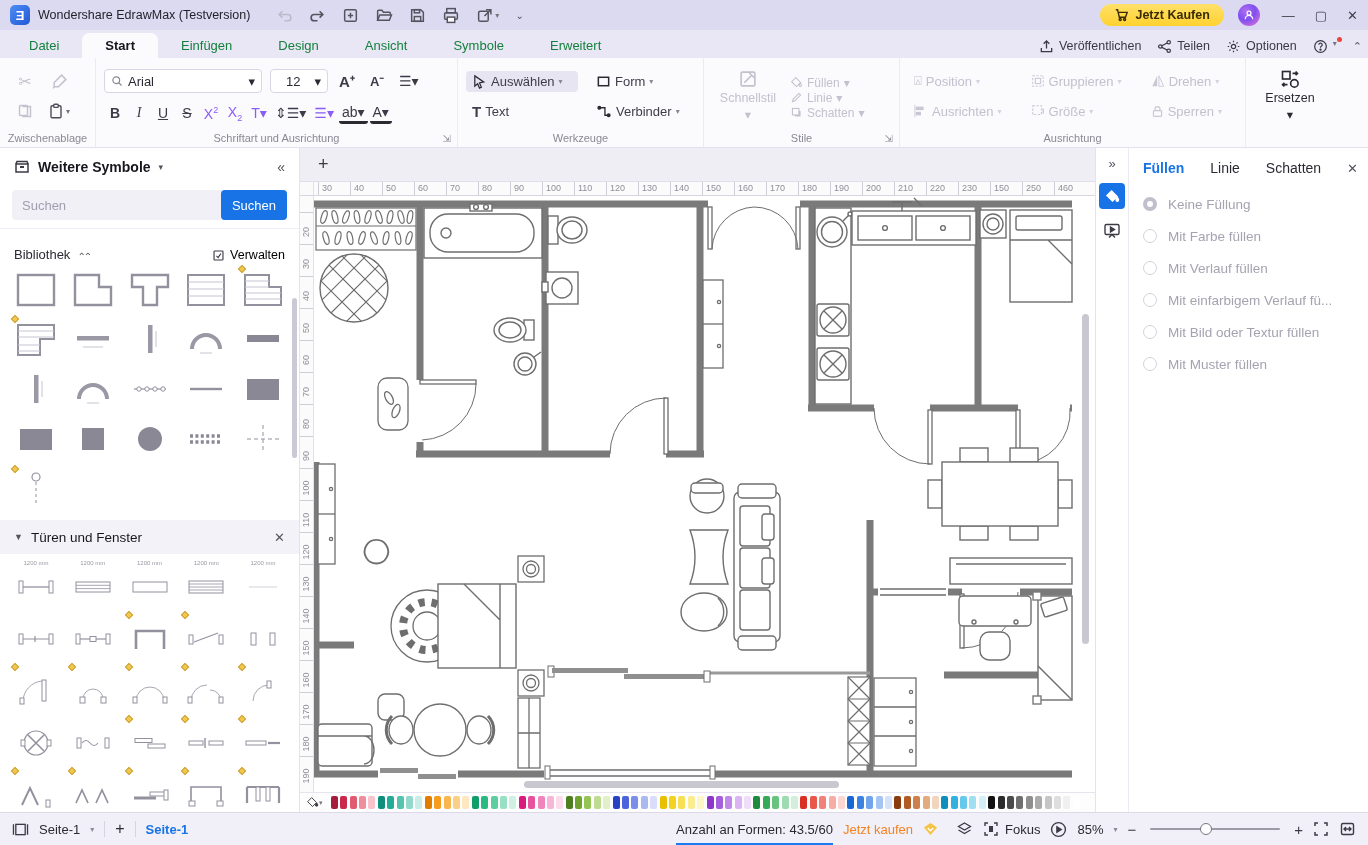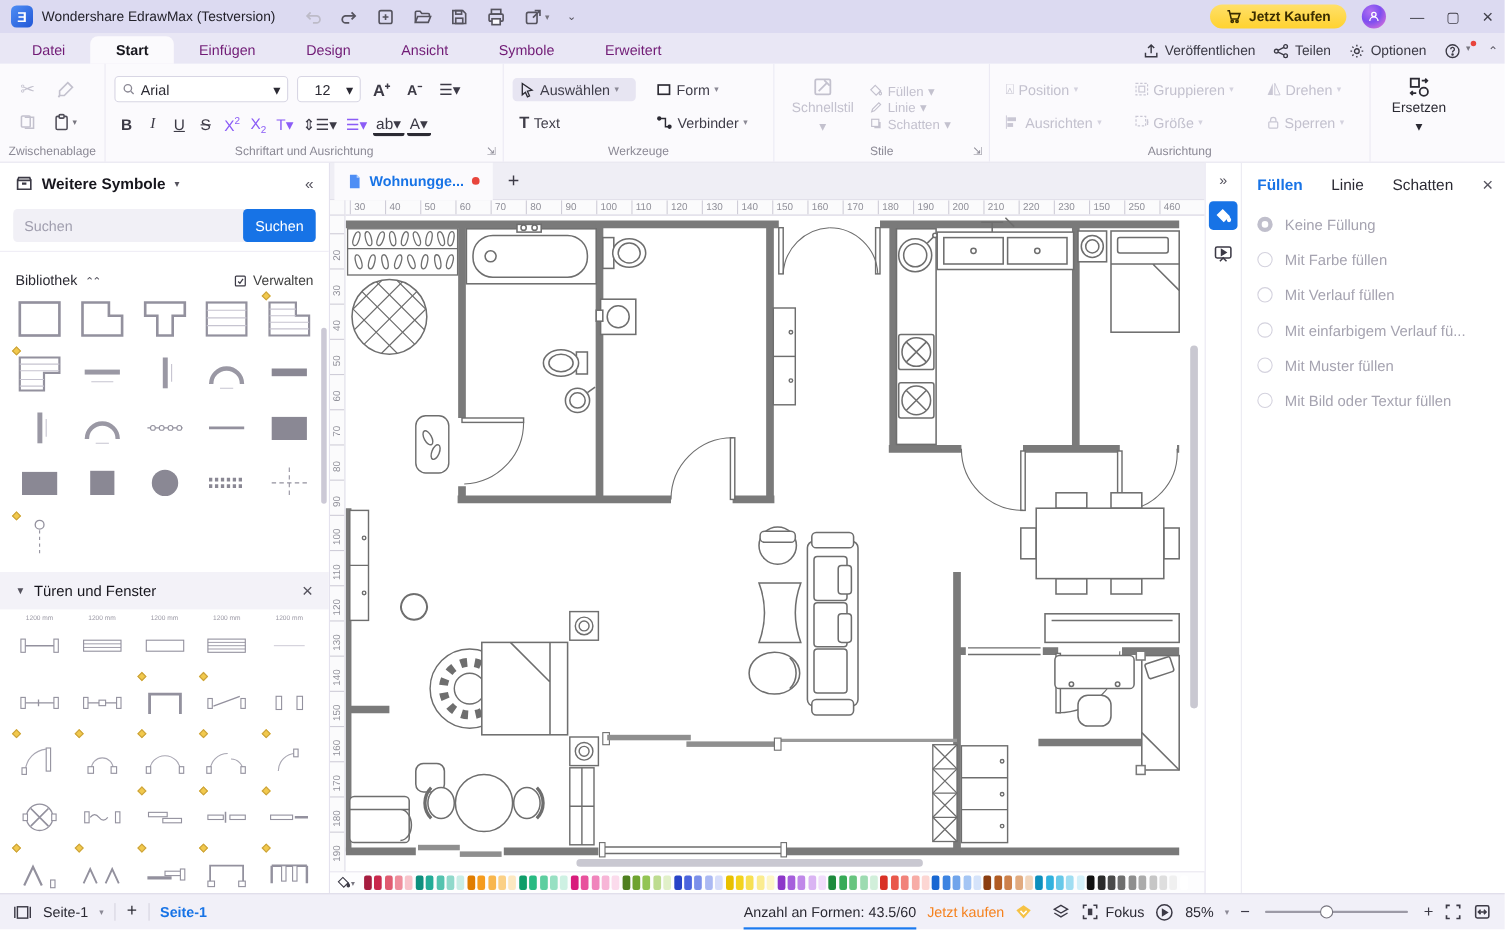--- a/index.html
+++ b/index.html
@@ -13,21 +13,21 @@
   .qat{display:flex;align-items:center;gap:16px}
   .qat svg{display:block}
   .tb-right{margin-left:auto;display:flex;align-items:center;gap:14px}
   .buy-pill{background:linear-gradient(180deg,#ffe06a,#ffd22f);border-radius:13px;height:22px;display:flex;align-items:center;gap:6px;padding:0 14px;font-size:12.5px;font-weight:bold;color:#3a2c00;cursor:pointer}
   .avatar{width:22px;height:22px;border-radius:50%;background:radial-gradient(circle at 35% 30%,#b06ef0,#7e4ff0 45%,#f07ad2);display:flex;align-items:center;justify-content:center}
   .winctl{display:flex;align-items:center;gap:20px;margin-left:8px;color:#3f3e48;font-size:13px}
   .winctl span{cursor:pointer}
 
   
   .menubar{height:28px;background:#e9e7f5;display:flex;align-items:flex-end;padding:0 6px;flex:none}
-  .mtab{padding:5px 23px;font-size:13px;color:#701a75;border-radius:7px 7px 0 0;cursor:pointer}
+  .mtab{padding:5px 23px;font-size:13px;color:#15803d;border-radius:7px 7px 0 0;cursor:pointer}
   .mtab.active{background:#fbfafd;font-weight:bold;color:#17161d}
   .menu-right{margin-left:auto;display:flex;align-items:center;gap:16px;padding-bottom:4px;font-size:12.5px;color:#3a3944}
   .mr-item{display:flex;gap:5px;cursor:pointer}
   .help-dot{position:relative}
   .help-dot .dot{position:absolute;top:-2px;right:-5px;width:5px;height:5px;border-radius:50%;background:#e8453c}
 
   
   .ribbon{height:90px;background:#fbfafd;border-bottom:1px solid #e3e1ee;display:flex;flex:none}
   .rgroup{position:relative;border-right:1px solid #eceaf4;padding:8px 8px 18px 8px}
   .rlabel{position:absolute;bottom:3px;left:0;right:0;text-align:center;font-size:11px;color:#8b8995}
@@ -60,21 +60,21 @@
   .lp-head{height:38px;display:flex;align-items:center;padding:0 14px;gap:8px}
   .lp-title{font-weight:bold;font-size:14px;color:#17161d}
   .lp-head .car{font-size:9px;color:#55535e}
   .lp-collapse{margin-left:auto;color:#55535e;font-size:14px;cursor:pointer}
   .searchrow{margin:4px 12px 8px;position:relative;height:30px}
   .searchbox{width:100%;height:30px;background:#f1f0f6;border:none;border-radius:4px;padding:0 76px 0 10px;font-size:13px;color:#2b2a33;font-family:"Liberation Sans",sans-serif}
   .searchbox::placeholder{color:#a09eae}
   .searchbtn{position:absolute;right:0;top:0;width:66px;height:30px;background:#1773e6;color:#fff;border:none;border-radius:4px;font-size:13px;cursor:pointer;font-family:"Liberation Sans",sans-serif}
   .librow{height:34px;display:flex;align-items:flex-end;padding:0 14px;border-top:1px solid #efedf5;font-size:13px;color:#2b2a33}
   .librow .chev{margin-left:7px;color:#55535e;font-size:10px;letter-spacing:-2px}
-  .manage{margin-left:auto;display:flex;align-items:center;gap:5px;font-size:12.5px;color:#404040;cursor:pointer}
+  .manage{margin-left:auto;display:flex;align-items:center;gap:5px;font-size:12.5px;color:#000000;cursor:pointer}
   .symgrid{display:grid;grid-template-columns:repeat(5,56px);grid-auto-rows:50px;padding:2px 8px;justify-content:space-between}
   .cell{position:relative;display:flex;align-items:center;justify-content:center;cursor:pointer;border-radius:3px}
   .cell svg{display:block}
   .prem{display:none;position:absolute;top:2px;left:4px;width:6px;height:6px;background:#f2c94c;border:1px solid #caa23c;transform:rotate(45deg)}
   .prem[data-on="true"]{display:block}
   .dim{position:absolute;top:2px;left:0;right:0;text-align:center;font-size:6px;color:#9a98a4}
   .sec-head{height:34px;background:#f3f2f8;display:flex;align-items:center;padding:0 14px;gap:8px;font-size:13.5px;color:#17161d;margin-top:4px}
   .sec-head .tri{font-size:9px;color:#55535e}
   .sec-close{margin-left:auto;color:#55535e;cursor:pointer;font-size:13px}
   .doorgrid{display:grid;grid-template-columns:repeat(5,56px);grid-auto-rows:52px;padding:4px 8px;justify-content:space-between}
@@ -1000,28 +1000,20 @@
             <svg width="48" height="36" viewBox="0 0 48 36" style="margin-top:6px">
               <use href="#d-panel3"></use>
             </svg>
           </div>
         </div>
       <div class="lp-scroll"></div>
     </div>
 
     <div class="canvascol">
       <div class="doctabs">
-        <div class="doctab">
-          <svg width="13" height="14" viewBox="0 0 14 16" fill="#4e8ef5">
-              <path d="M2,1 H9 L12,4 V15 H2 Z"></path>
-              <path d="M9,1 V4 H12" fill="#bcd4fb"></path>
-            </svg>
-          <span>Wohnungge...</span>
-          <span class="reddot"></span>
-        </div>
         <span class="addtab">+</span>
       </div>
       <div class="canvaswrap">
         <div class="corner"></div>
         <div class="hruler">
 
         <span class="hr-num">30</span>
             <span class="hr-num">40</span>
             <span class="hr-num">50</span>
             <span class="hr-num">60</span>
@@ -1439,25 +1431,25 @@
       <div class="opt">
           <span class="radio"></span>
           <span>Mit Verlauf füllen</span>
         </div>
       <div class="opt">
           <span class="radio"></span>
           <span>Mit einfarbigem Verlauf fü...</span>
         </div>
       <div class="opt">
           <span class="radio"></span>
-          <span>Mit Muster füllen</span>
+          <span>Mit Bild oder Textur füllen</span>
         </div>
       <div class="opt">
           <span class="radio"></span>
-          <span>Mit Bild oder Textur füllen</span>
+          <span>Mit Muster füllen</span>
         </div>
     </div>
   </div>
 
   <div class="statusbar">
     <div class="sb-left">
       <svg width="17" height="15" viewBox="0 0 18 16" fill="none" stroke="#3c3a46" stroke-width="1.4">
           <rect x="4" y="2.5" width="10" height="11"></rect>
           <path d="M1.5,2.5 V13.5 M16.5,2.5 V13.5"></path>
         </svg>

